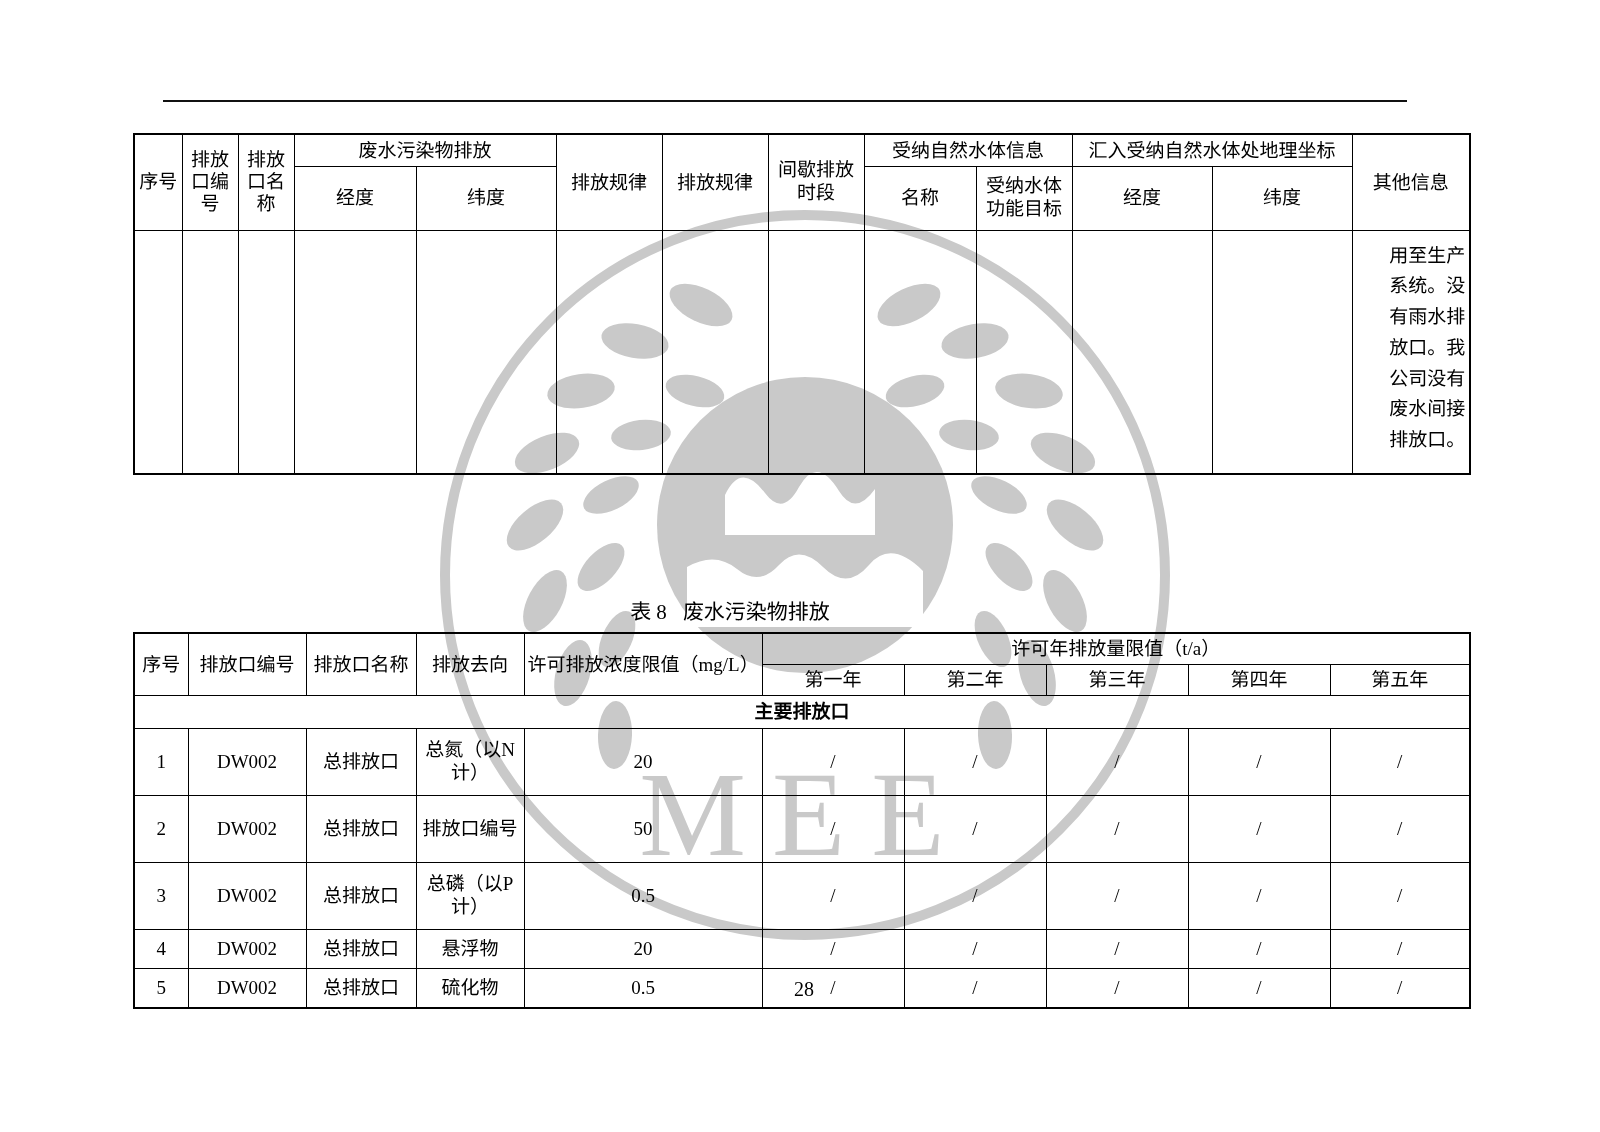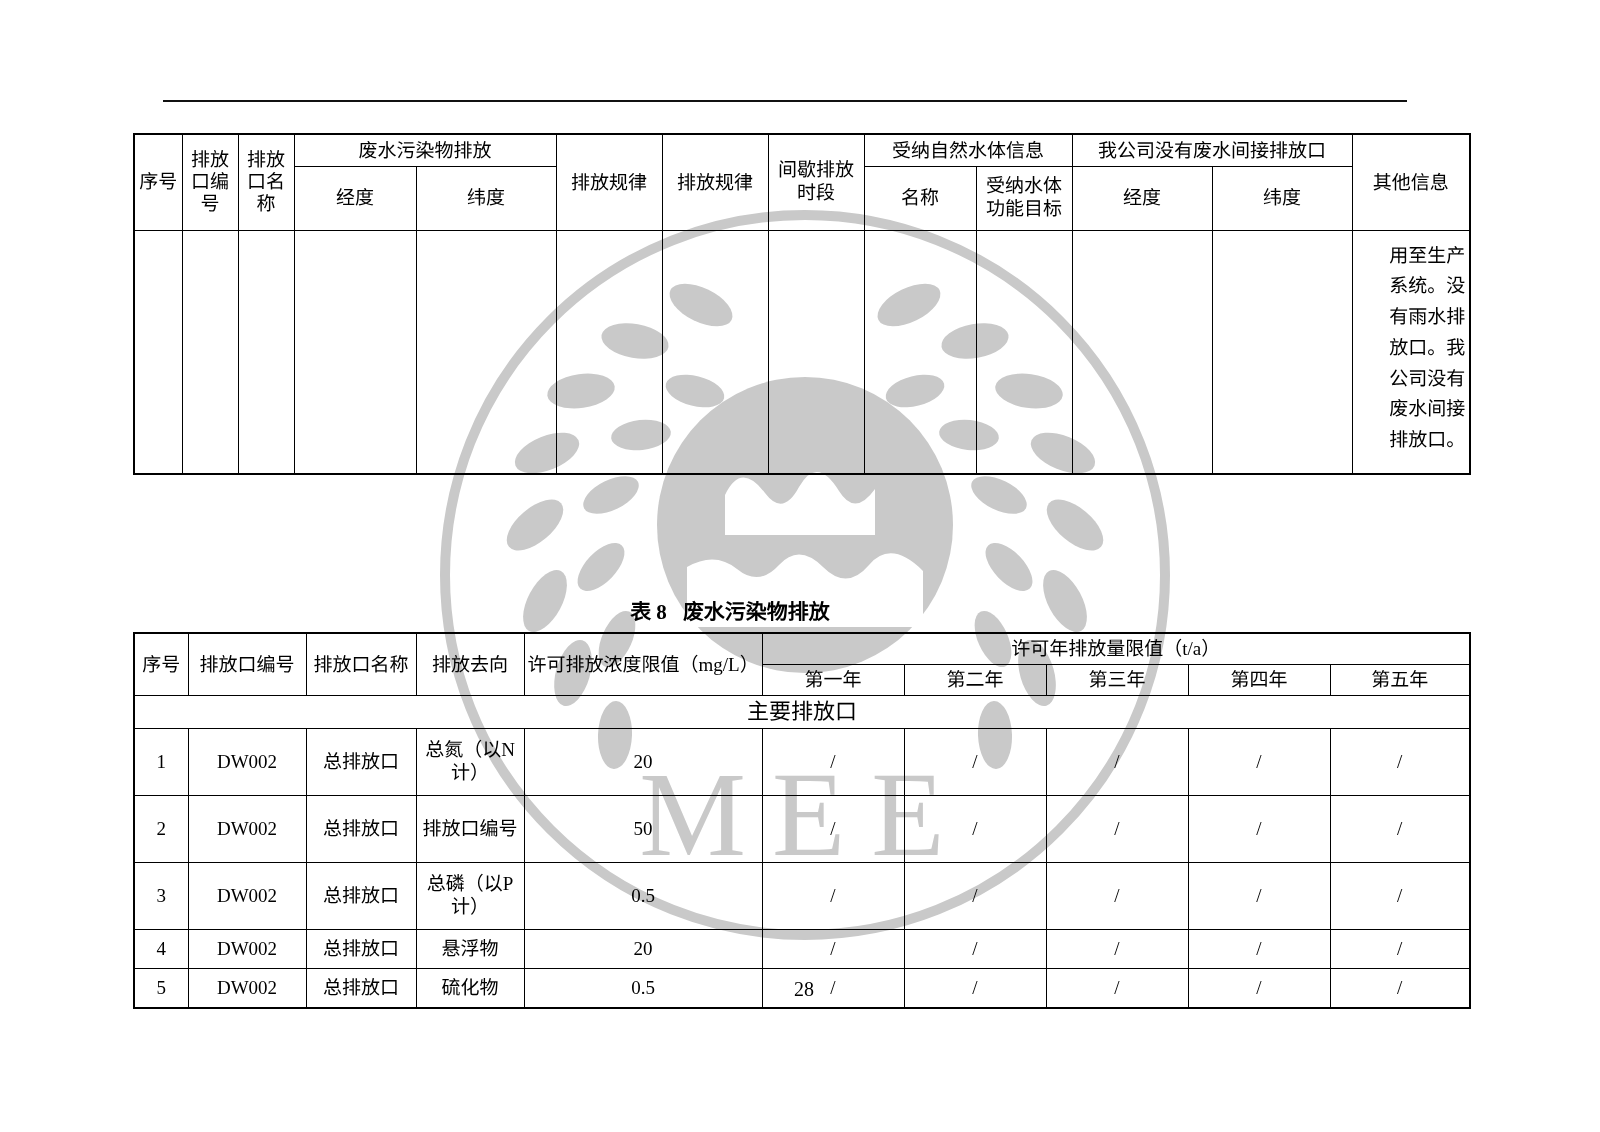--- a/index.html
+++ b/index.html
@@ -107,41 +107,42 @@
   }
 
   
   #table8-caption {
     position: absolute;
     left: 0;
     top: 595px;
     width: 1460px;
     text-align: center;
     font-size: 21px;
-    font-weight: bold;
+    font-weight: normal;
   }
   #table8-caption .cap-no { margin-right: 16px; }
 
   
   #limits-table-wrap {
     position: absolute;
     left: 133px;
     top: 632px;
     width: 1336px;
   }
   #limits-table {
     width: 1336px;
   }
   #limits-table td {
     font-size: 19px;
   }
   #limits-table .hdr td { height: 26px; }
   #limits-table .span-row td {
     height: 28px;
-    font-size: 22px;
+    font-size: 19px;
+    font-weight: bold;
   }
   #limits-table .tall td { height: 62px; }
   #limits-table .short td { height: 34px; }
   .two-line { line-height: 1.2; }
 
   
   #page-number {
     position: absolute;
     left: 4px;
     top: 978px;
@@ -223,21 +224,21 @@
       <tbody>
         <tr class="h-cell">
           <td rowspan="3" class="vtext">序号</td>
           <td rowspan="3" class="vtext">排放口编号</td>
           <td rowspan="3" class="vtext">排放口名称</td>
           <td colspan="2">废水污染物排放</td>
           <td rowspan="3">排放规律</td>
           <td rowspan="3">排放规律</td>
           <td rowspan="3" class="two-line">间歇排放时段</td>
           <td colspan="2">受纳自然水体信息</td>
-          <td colspan="2">我公司没有废水间接排放口</td>
+          <td colspan="2">汇入受纳自然水体处地理坐标</td>
           <td rowspan="3">其他信息</td>
         </tr>
         <tr class="h-cell">
           <td rowspan="2">经度</td>
           <td rowspan="2">纬度</td>
           <td rowspan="2">名称</td>
           <td rowspan="2" class="two-line">受纳水体功能目标</td>
           <td rowspan="2">经度</td>
           <td rowspan="2">纬度</td>
         </tr>

